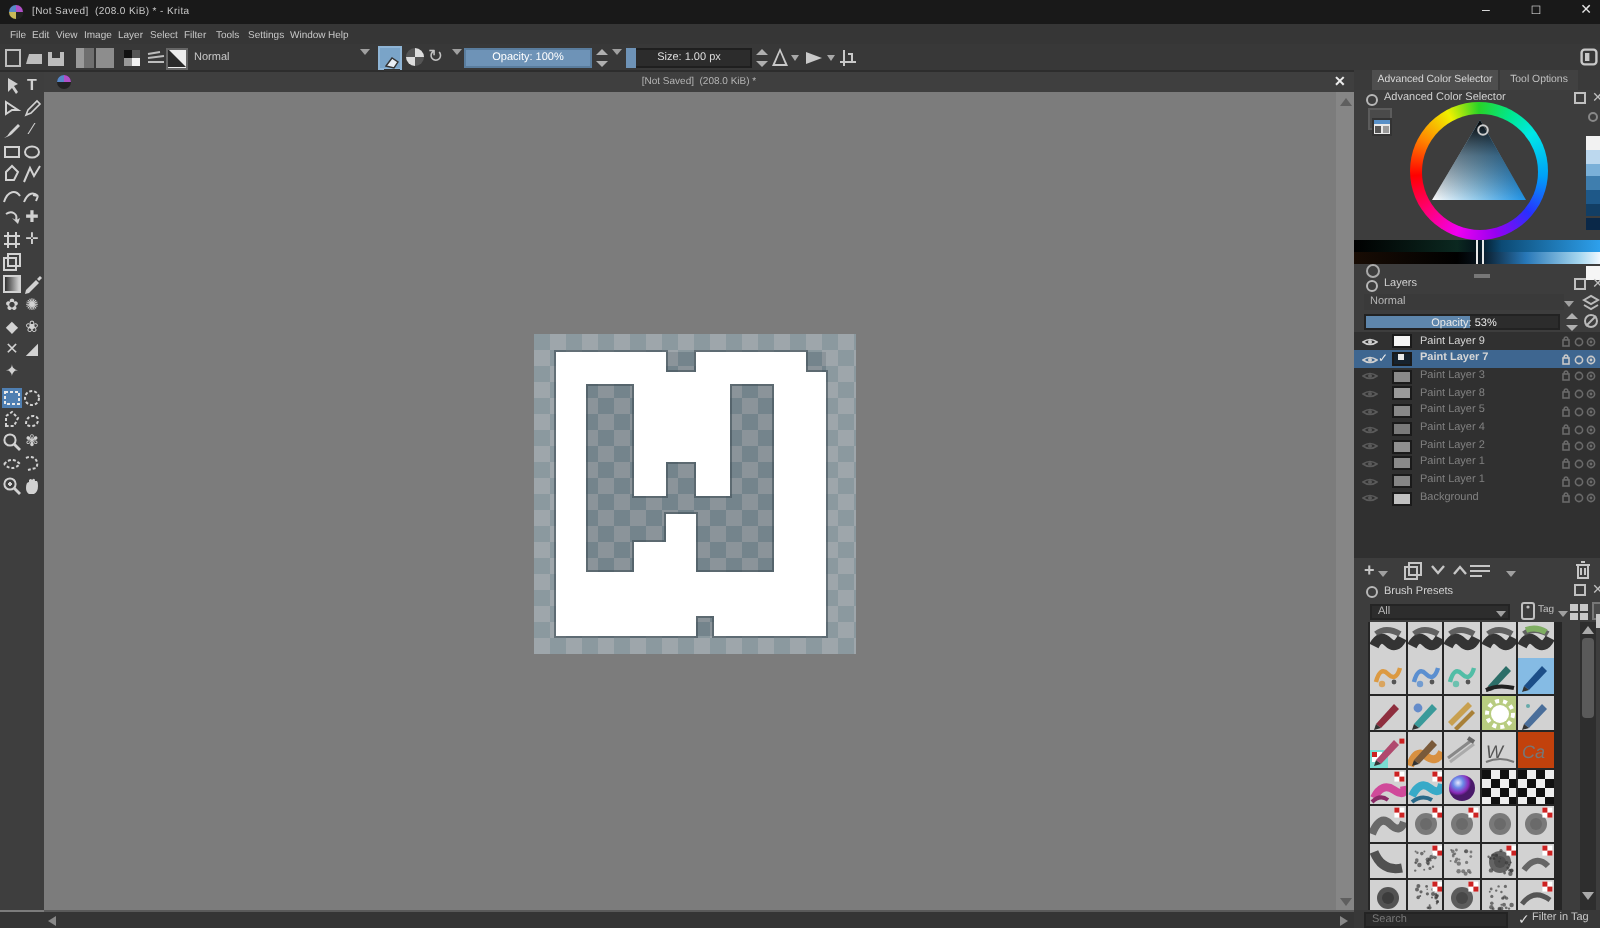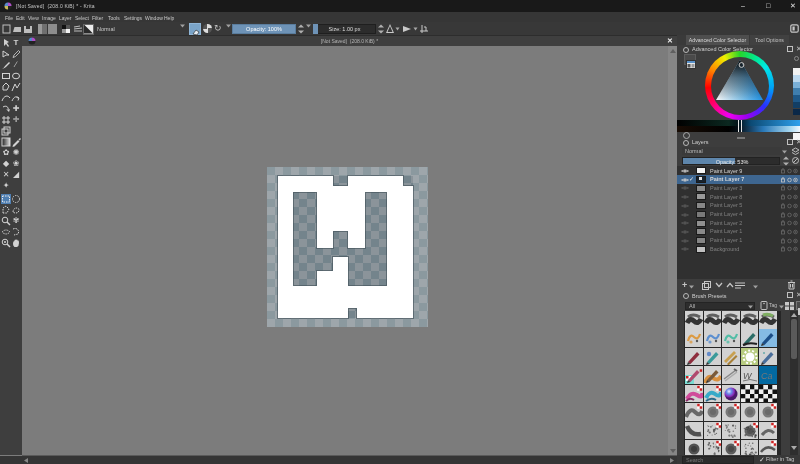--- a/index.html
+++ b/index.html
@@ -644,21 +644,21 @@
         </svg></div>
 <div class="abs" style="left:45.2px;top:331.4px;width:17.6px;height:17.5px;background:#d2d2d2;overflow:hidden;"><svg width="18" height="18" viewBox="0 0 18 18">
           <path d="M2 13 L14 4" stroke="#888" stroke-width="1.5"></path>
           <path d="M3 15 L15 6" stroke="#aaa" stroke-width="1.5"></path>
           <path d="M12 3 l3 2" stroke="#666" stroke-width="2"></path>
         </svg></div>
 <div class="abs" style="left:63.8px;top:331.4px;width:17.6px;height:17.5px;background:#d2d2d2;overflow:hidden;"><svg width="18" height="18" viewBox="0 0 18 18">
           <text x="2" y="13" font-size="9" fill="#555" font-style="italic">W</text>
           <path d="M2 15 Q9 12 16 15" stroke="#777" stroke-width="1" fill="none"></path>
         </svg></div>
-<div class="abs" style="left:82.4px;top:331.4px;width:17.6px;height:17.5px;background:#0369a1;overflow:hidden;"><svg width="18" height="18" viewBox="0 0 18 18">
+<div class="abs" style="left:82.4px;top:331.4px;width:17.6px;height:17.5px;background:#c2410c;overflow:hidden;"><svg width="18" height="18" viewBox="0 0 18 18">
           <text x="2" y="13" font-size="9" fill="#777" font-style="italic">Ca</text>
         </svg></div>
 <div class="abs" style="left:8.0px;top:349.8px;width:17.6px;height:17.5px;background:#d2d2d2;overflow:hidden;"><svg width="18" height="18" viewBox="0 0 18 18">
           <path d="M2 14 Q6 6 12 10 T17 8" stroke="#d04a9a" stroke-width="4" fill="none"></path>
           <path d="M1 16 Q5 12 9 15" stroke="#8a2a66" stroke-width="2" fill="none"></path>
           <g>
             <rect x="12.2" y="0.8" width="5" height="5" fill="#fff"></rect>
             <rect x="12.2" y="0.8" width="2.5" height="2.5" fill="#cc2222"></rect>
             <rect x="14.7" y="3.3" width="2.5" height="2.5" fill="#cc2222"></rect>
           </g>

